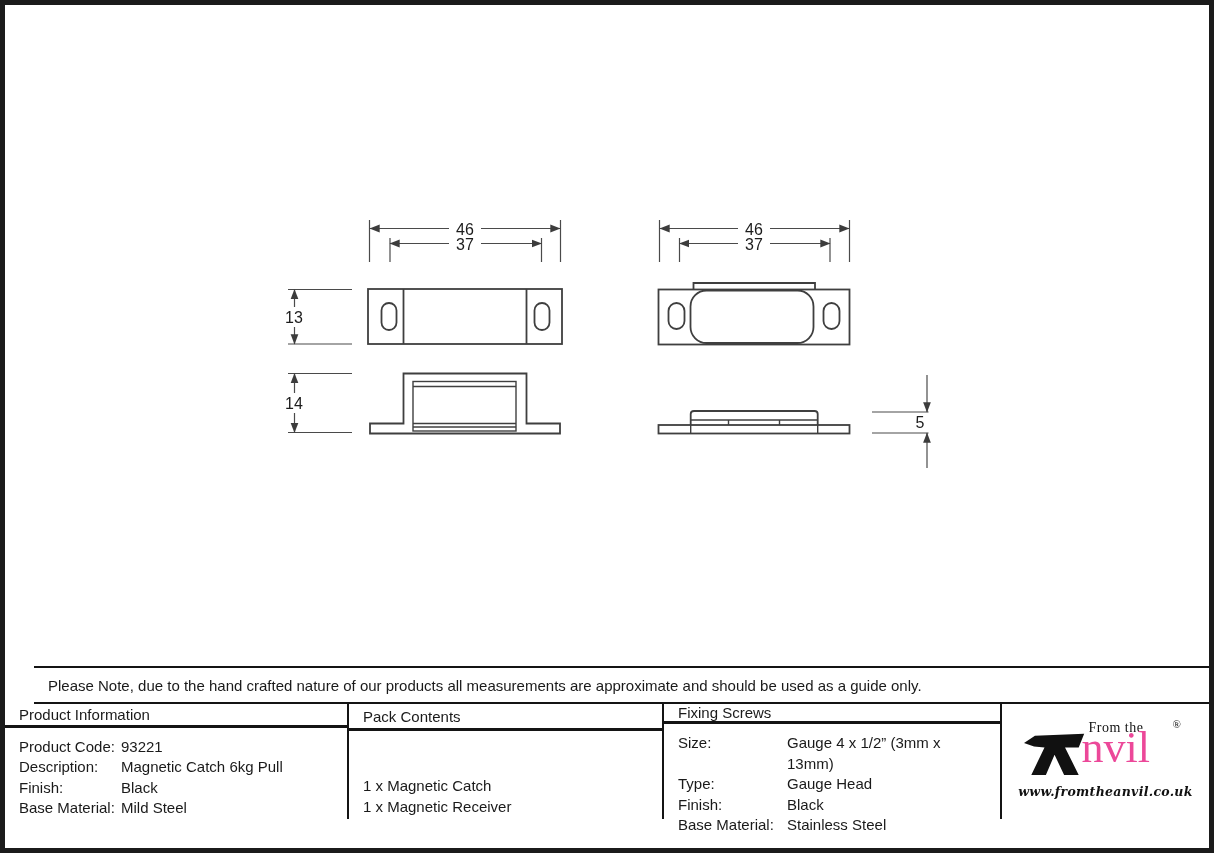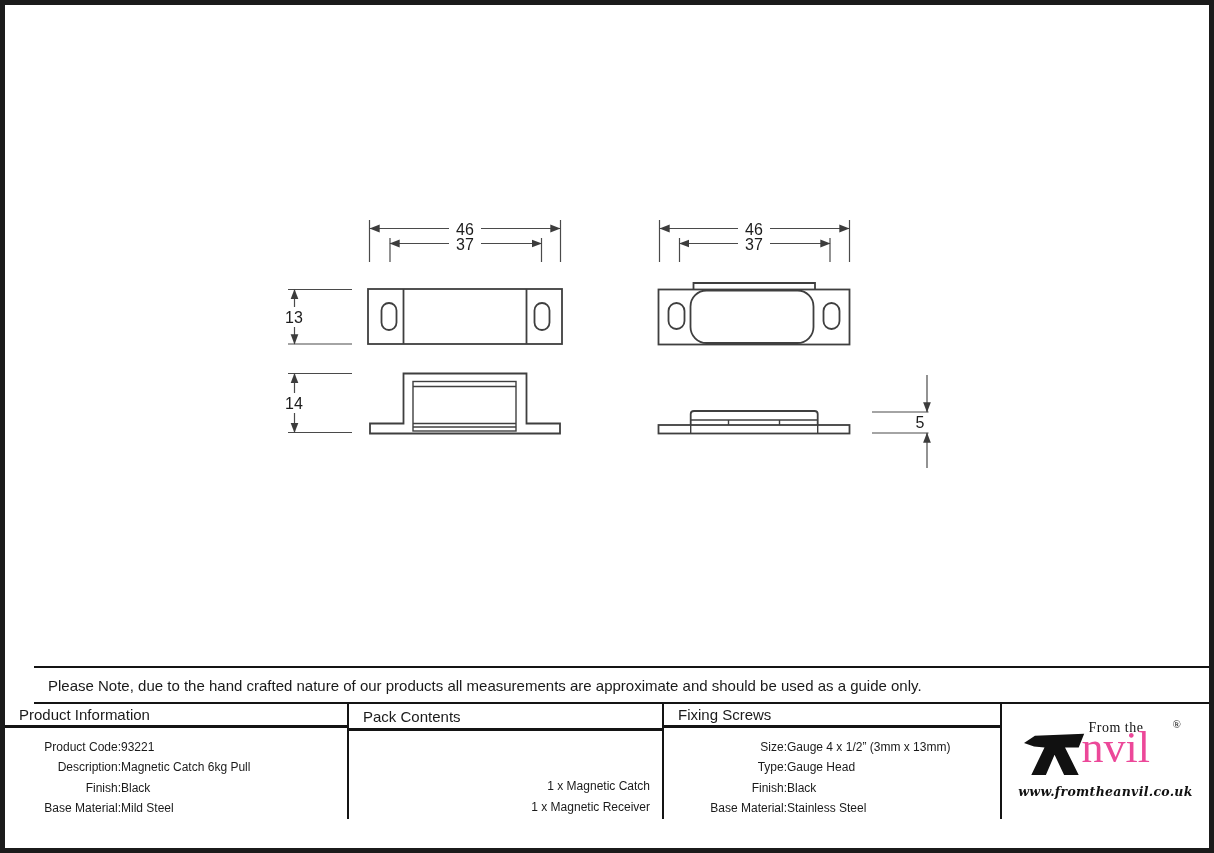--- a/index.html
+++ b/index.html
@@ -39,21 +39,21 @@
   .col-screws{width:338px;border-left:2px solid #141414;}
   .col-logo{width:209px;border-left:2px solid #141414;display:flex;align-items:center;justify-content:center;}
   .col-header{
     box-sizing:border-box;
     height:27px;
     border-bottom:3px solid #141414;
     display:flex;align-items:center;
     padding-left:14px;
     font-size:15px;
   }
-  .col-body{flex:1;padding:9px 12px 0 14px;font-size:12px;line-height:20.6px;text-align:right;}
+  .col-body{flex:1;padding:9px 12px 0 14px;font-size:15px;line-height:20.6px;}
   .kv{display:flex;}
   .kv .k{width:102px;flex:0 0 102px;}
   .col-screws .kv .k{width:109px;flex:0 0 109px;}
   .pack-line{white-space:nowrap;}
   
   .logo{display:flex;flex-direction:column;align-items:center;margin-top:-6px;}
   .logo-top{position:relative;width:162px;height:64px;}
   .anvil-svg{position:absolute;left:0;top:10px;}
   .from-the{
     position:absolute;left:64px;top:2px;

